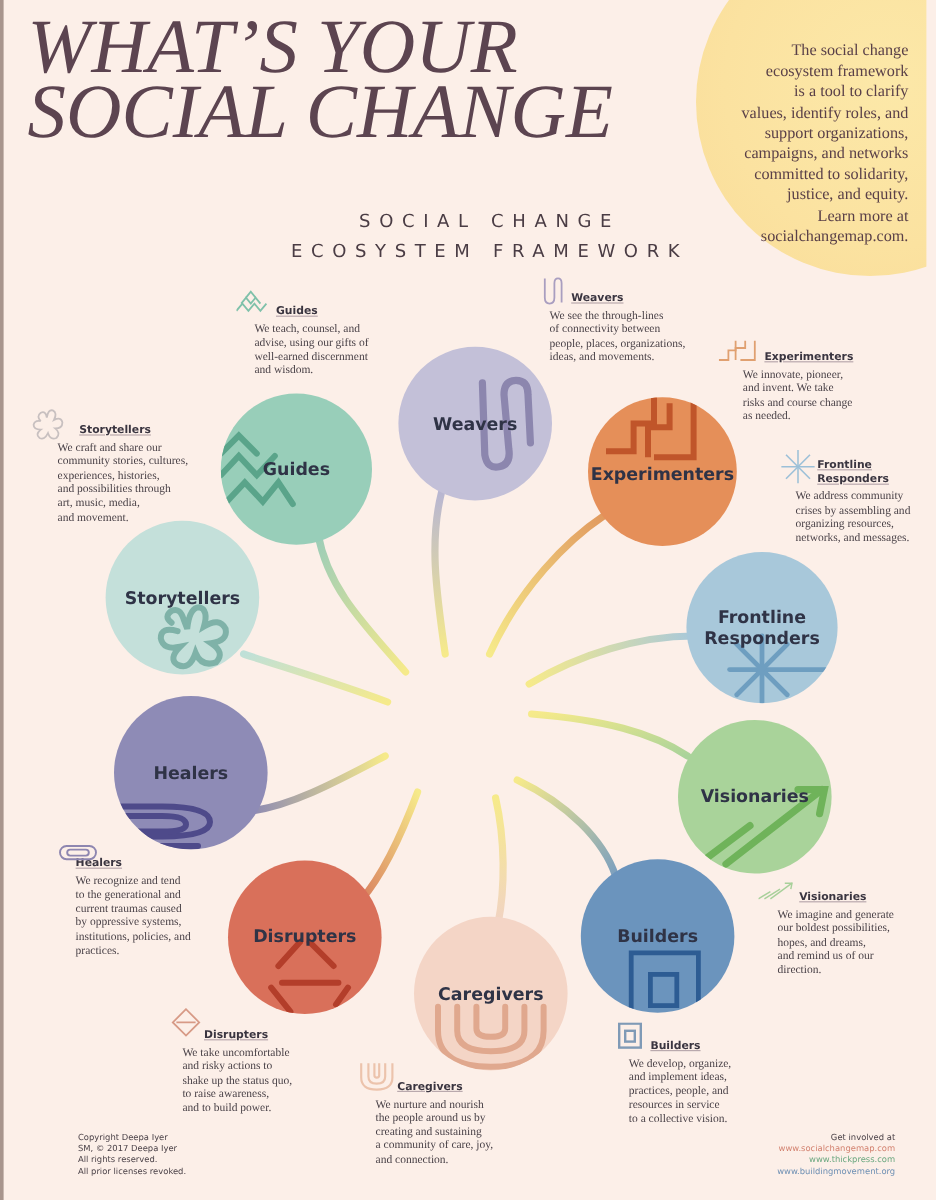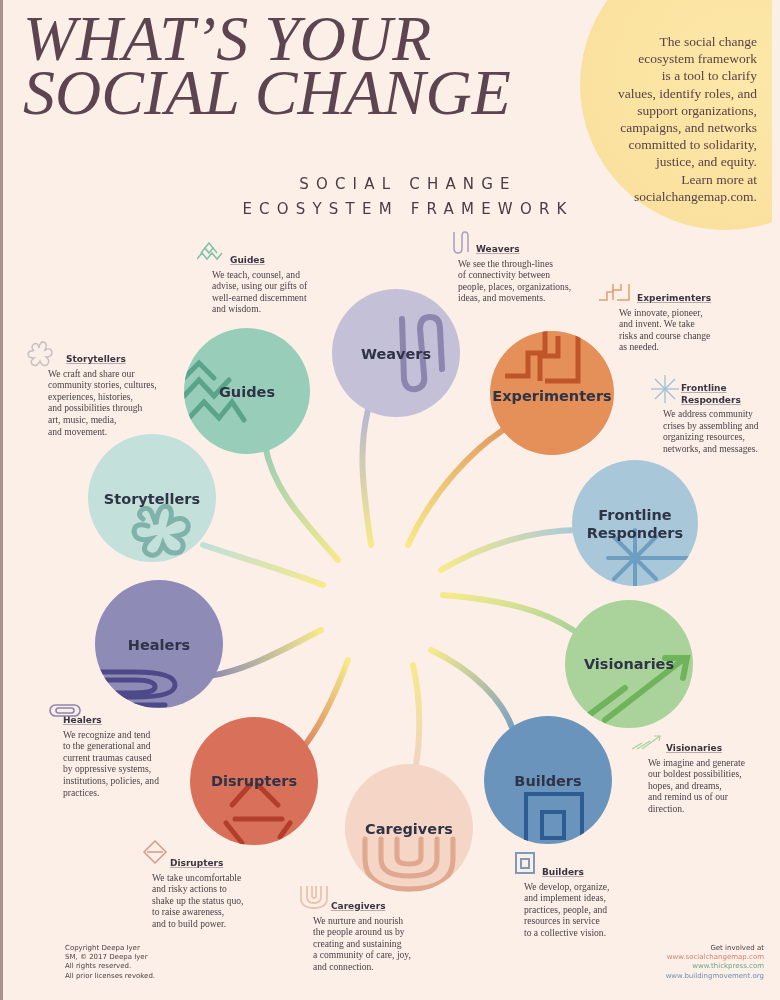--- a/index.html
+++ b/index.html
@@ -16,21 +16,21 @@
 
   .node { position:absolute; border-radius:50%; overflow:hidden; }
   .node .lbl { position:absolute; left:0; right:0; text-align:center; font-family:"DejaVu Sans", sans-serif; font-weight:bold; font-size:14.5px; color:#2f3346; line-height:18px; z-index:2; }
   .node svg { position:absolute; left:0; top:0; z-index:1; }
 
   .desc { position:absolute; font-family:"Liberation Serif", serif; font-size:9.6px; line-height:11.6px; color:#4a4248; }
   .desc .h { font-family:"DejaVu Sans", sans-serif; font-size:9px; font-weight:bold; color:#3a3540; text-decoration:underline; text-decoration-color:#b9a9ad; margin-bottom:2px; display:inline-block; }
   .desc .ico { position:absolute; }
 
   .copy { position:absolute; left:19px; top:944px; font-family:"DejaVu Sans", sans-serif; font-size:7px; line-height:9.2px; color:#4b4248;margin-left:43px; }
-  .involved { position:absolute; right:8px; top:944px; text-align:right; font-family:"DejaVu Sans", sans-serif; font-size:7px; line-height:9.2px; }
+  .involved { position:absolute; right:26px; top:944px; text-align:right; font-family:"DejaVu Sans", sans-serif; font-size:7px; line-height:9.2px; }
 </style>
 </head>
 <body>
 
 <div class="page">
 
   <div class="sun"></div>
 
   <div class="title">
     <div>WHAT’S YOUR</div>

